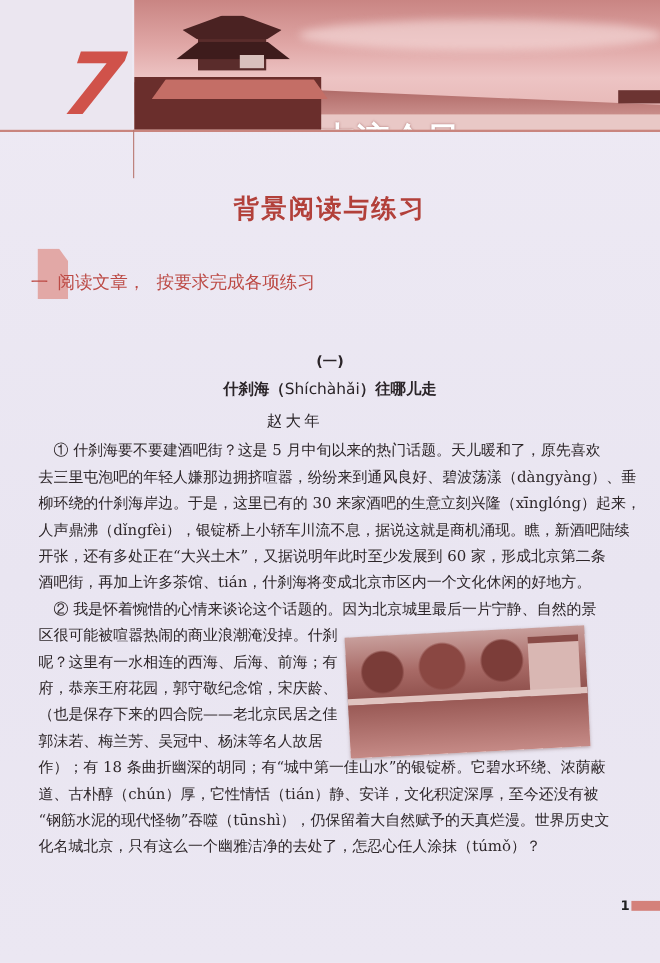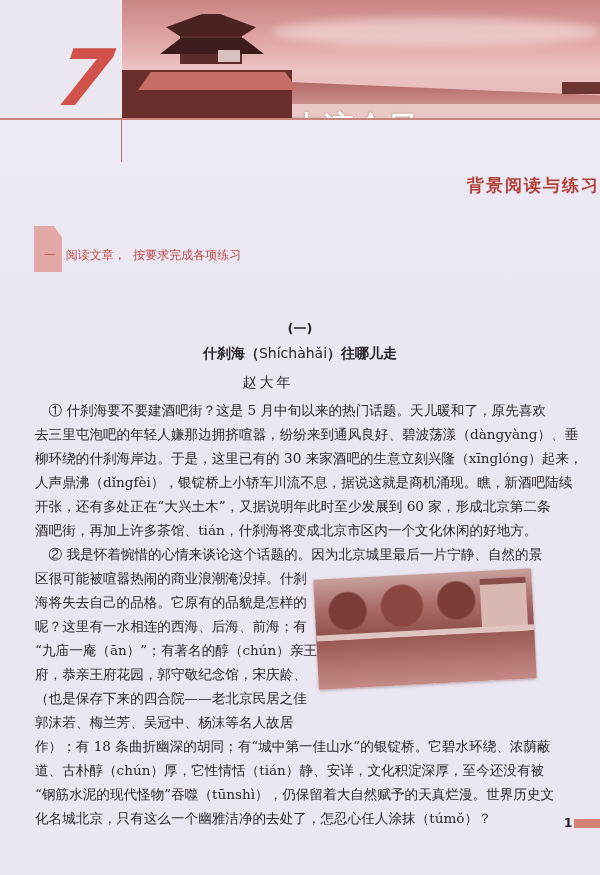--- a/index.html
+++ b/index.html
@@ -40,28 +40,28 @@
   .banner .gate-roof { position: absolute; left: 16px; top: 72px; width: 160px; height: 18px; background: #c46e66; clip-path: polygon(0 100%, 100% 100%, 92% 0, 8% 0); }
   .banner .far-tower { position: absolute; left: 440px; top: 82px; width: 38px; height: 12px; background: #6c3432; }
   .banner-title {
     position: absolute; left: 170px; top: 84px;
     font-family: "DejaVu Sans", sans-serif; font-weight: bold; font-size: 30px; line-height: 34px;
     letter-spacing: 2px; color: #ffffff; text-shadow: 0 0 2px rgba(120,40,40,0.6); margin-top: 26px;
   }
 
   
   .section-title {
-    position: absolute; left: 0; width: 600px; top: 174px; text-align: right;
-    font-family: "DejaVu Sans", sans-serif; font-weight: bold; font-size: 17px; letter-spacing: 2px;
+    position: absolute; left: 0; width: 600px; top: 174px; text-align: center;
+    font-family: "DejaVu Sans", sans-serif; font-weight: bold; font-size: 23px; letter-spacing: 2px;
     color: #b2403a;
   }
   .part-box { position: absolute; left: 34px; top: 226px; width: 28px; height: 46px; background: #e2a8a6; clip-path: polygon(0 0, 70% 0, 100% 25%, 100% 100%, 0 100%); }
   .part-heading {
-    position: absolute; left: 44px; top: 247px;
-    font-family: "DejaVu Sans", sans-serif; font-size: 12px; color: #bc4a45; white-space: pre;
+    position: absolute; left: 28px; top: 247px;
+    font-family: "DejaVu Sans", sans-serif; font-size: 16px; color: #bc4a45; white-space: pre;
   }
   .part-heading .dash { display: inline-block; width: 14px; }
 
   .article-num { position: absolute; left: 0; width: 600px; top: 320px; text-align: center; font-family: "DejaVu Sans", sans-serif; font-weight: bold; font-size: 13px; color: #2a2428; }
   .article-title { position: absolute; left: 0; width: 600px; top: 345px; text-align: center; font-family: "DejaVu Sans", sans-serif; font-size: 14px; font-weight: bold; color: #2a2428; }
   .article-title .py { font-weight: normal; }
   .article-author { position: absolute; left: 0; width: 536px; top: 374px; text-align: center; font-size: 14px; letter-spacing: 3px; color: #2a2428; }
 
   .para { position: absolute; font-size: 13.6px; line-height: 24px; color: #2d2629; text-align: justify; }
   .para .line { display: block; white-space: nowrap; }
@@ -122,23 +122,21 @@
     <span class="line">去三里屯泡吧的年轻人嫌那边拥挤喧嚣，纷纷来到通风良好、碧波荡漾（dàngyàng）、垂</span>
     <span class="line">柳环绕的什刹海岸边。于是，这里已有的 30 来家酒吧的生意立刻兴隆（xīnglóng）起来，</span>
     <span class="line">人声鼎沸（dǐngfèi），银锭桥上小轿车川流不息，据说这就是商机涌现。瞧，新酒吧陆续</span>
     <span class="line">开张，还有多处正在“大兴土木”，又据说明年此时至少发展到 60 家，形成北京第二条</span>
     <span class="line">酒吧街，再加上许多茶馆、tián，什刹海将变成北京市区内一个文化休闲的好地方。</span>
   </div>
 
   <div class="para p2">
     <span class="line">　② 我是怀着惋惜的心情来谈论这个话题的。因为北京城里最后一片宁静、自然的景</span>
     <span class="line">区很可能被喧嚣热闹的商业浪潮淹没掉。什刹</span>
-    <span class="line">海将失去自己的品格。它原有的品貌是怎样的</span>
     <span class="line">呢？这里有一水相连的西海、后海、前海；有</span>
-    <span class="line">“九庙一庵（ān）”；有著名的醇（chún）亲王</span>
     <span class="line">府，恭亲王府花园，郭守敬纪念馆，宋庆龄、</span>
     <span class="line">（也是保存下来的四合院——老北京民居之佳</span>
     <span class="line">郭沫若、梅兰芳、吴冠中、杨沫等名人故居</span>
     <span class="line">作）；有 18 条曲折幽深的胡同；有“城中第一佳山水”的银锭桥。它碧水环绕、浓荫蔽</span>
     <span class="line">道、古朴醇（chún）厚，它性情恬（tián）静、安详，文化积淀深厚，至今还没有被</span>
     <span class="line">“钢筋水泥的现代怪物”吞噬（tūnshì），仍保留着大自然赋予的天真烂漫。世界历史文</span>
     <span class="line">化名城北京，只有这么一个幽雅洁净的去处了，怎忍心任人涂抹（túmǒ）？</span>
   </div>
 
   <div class="photo">

